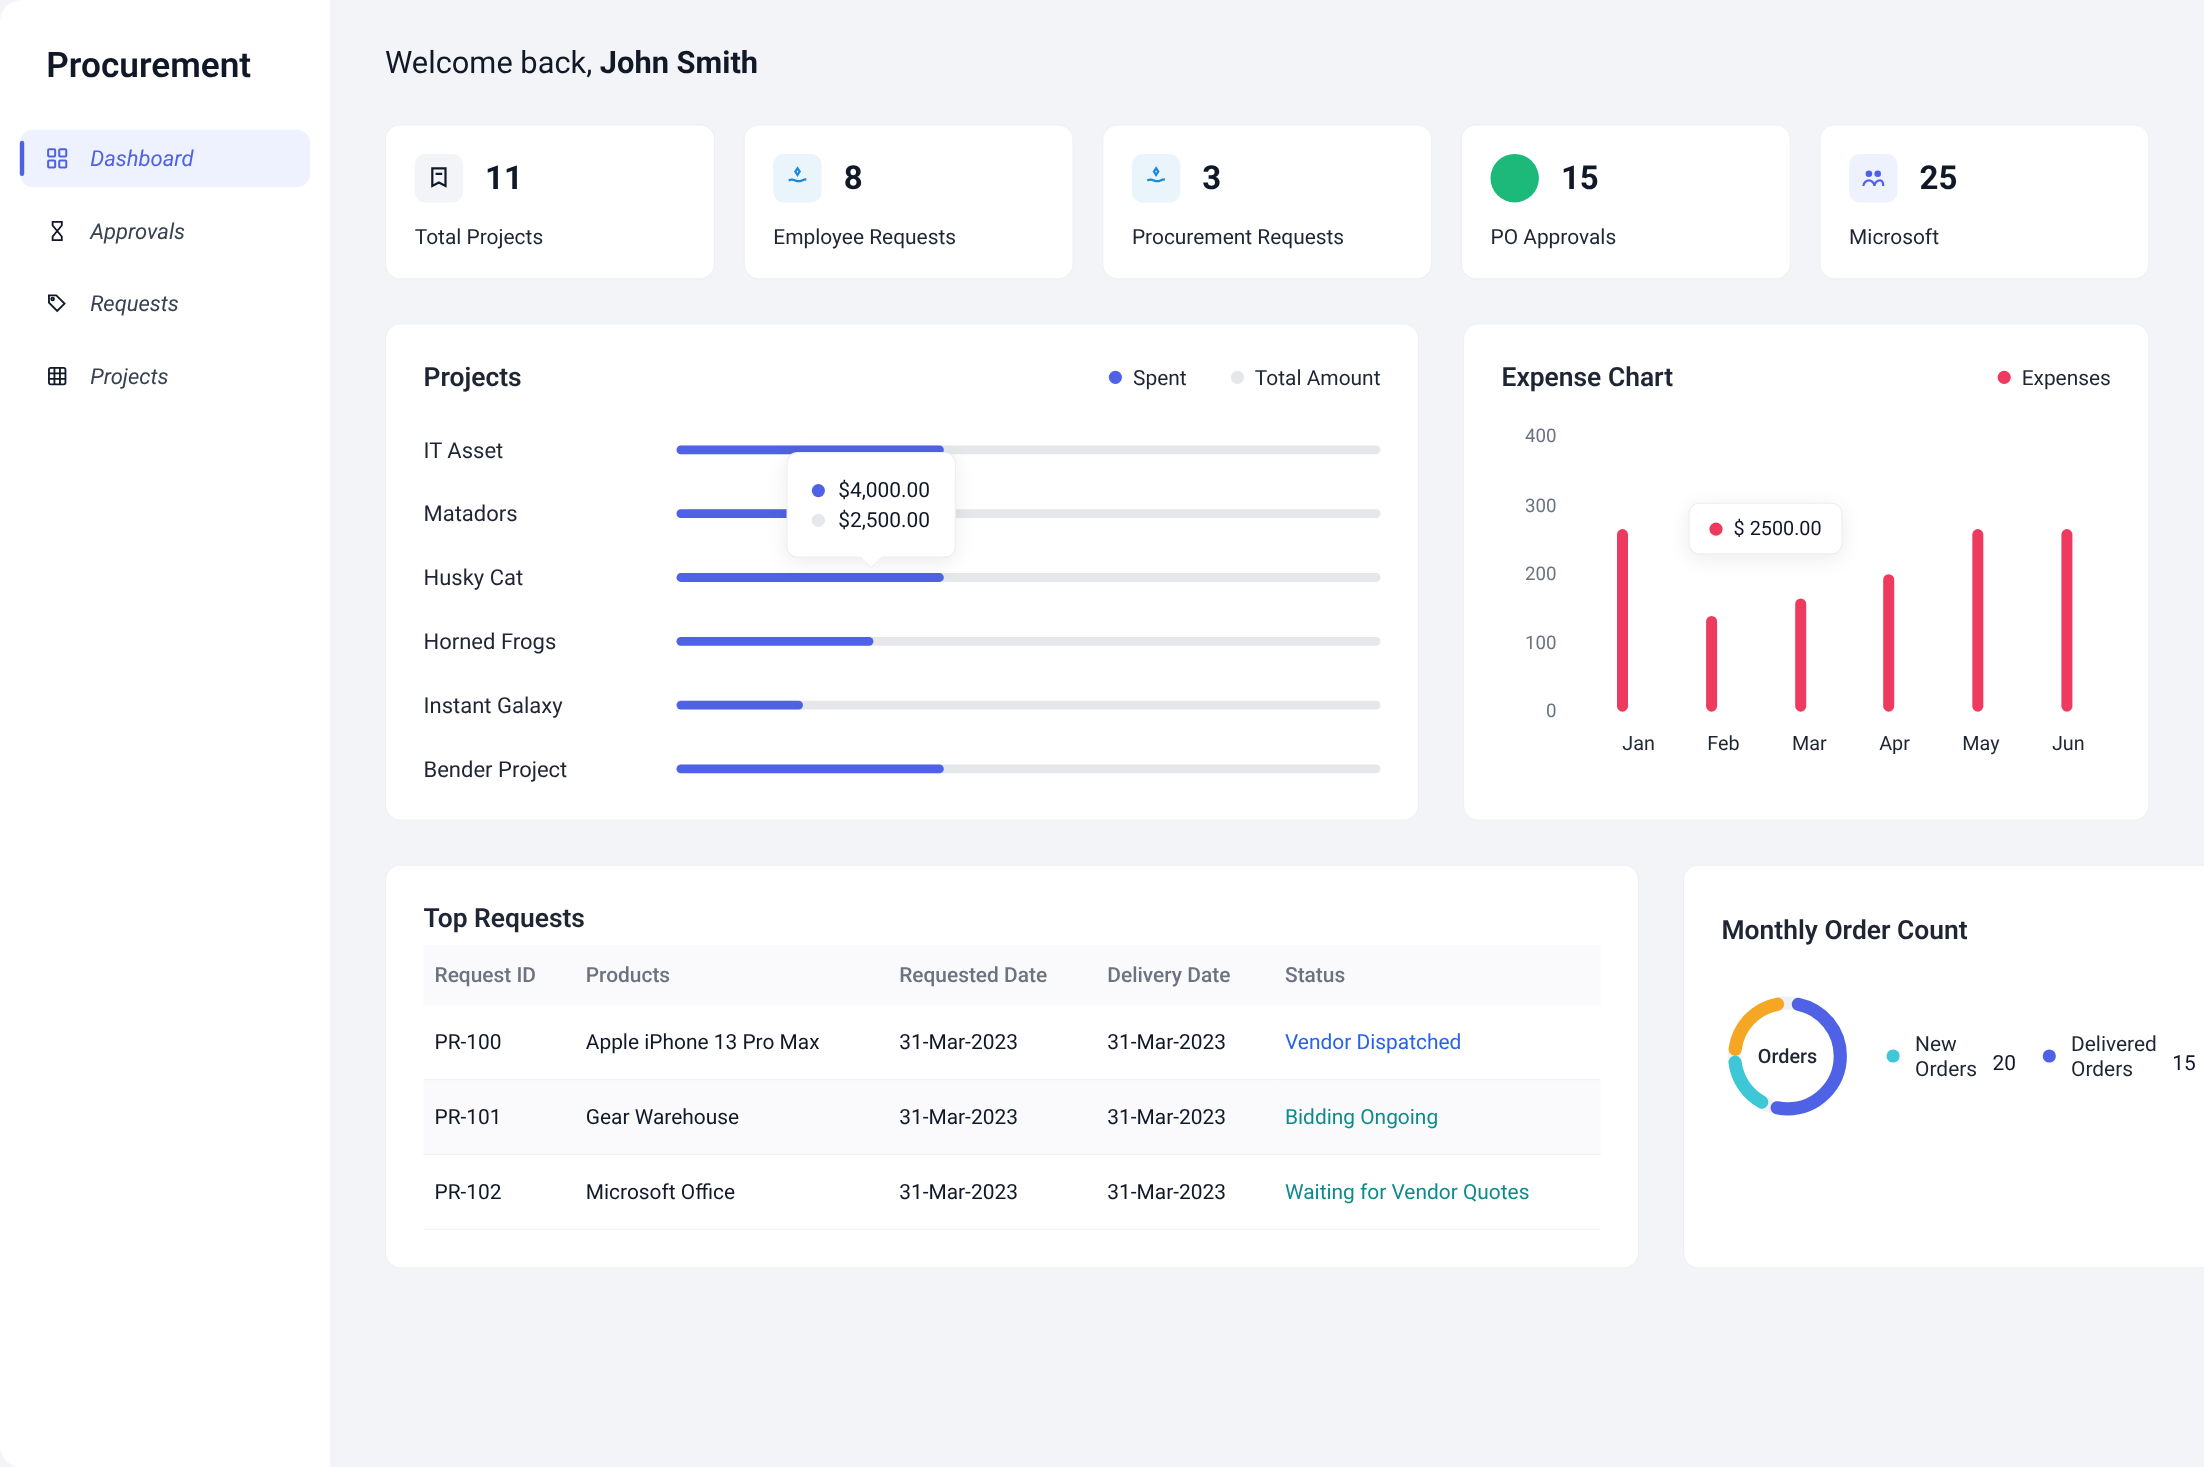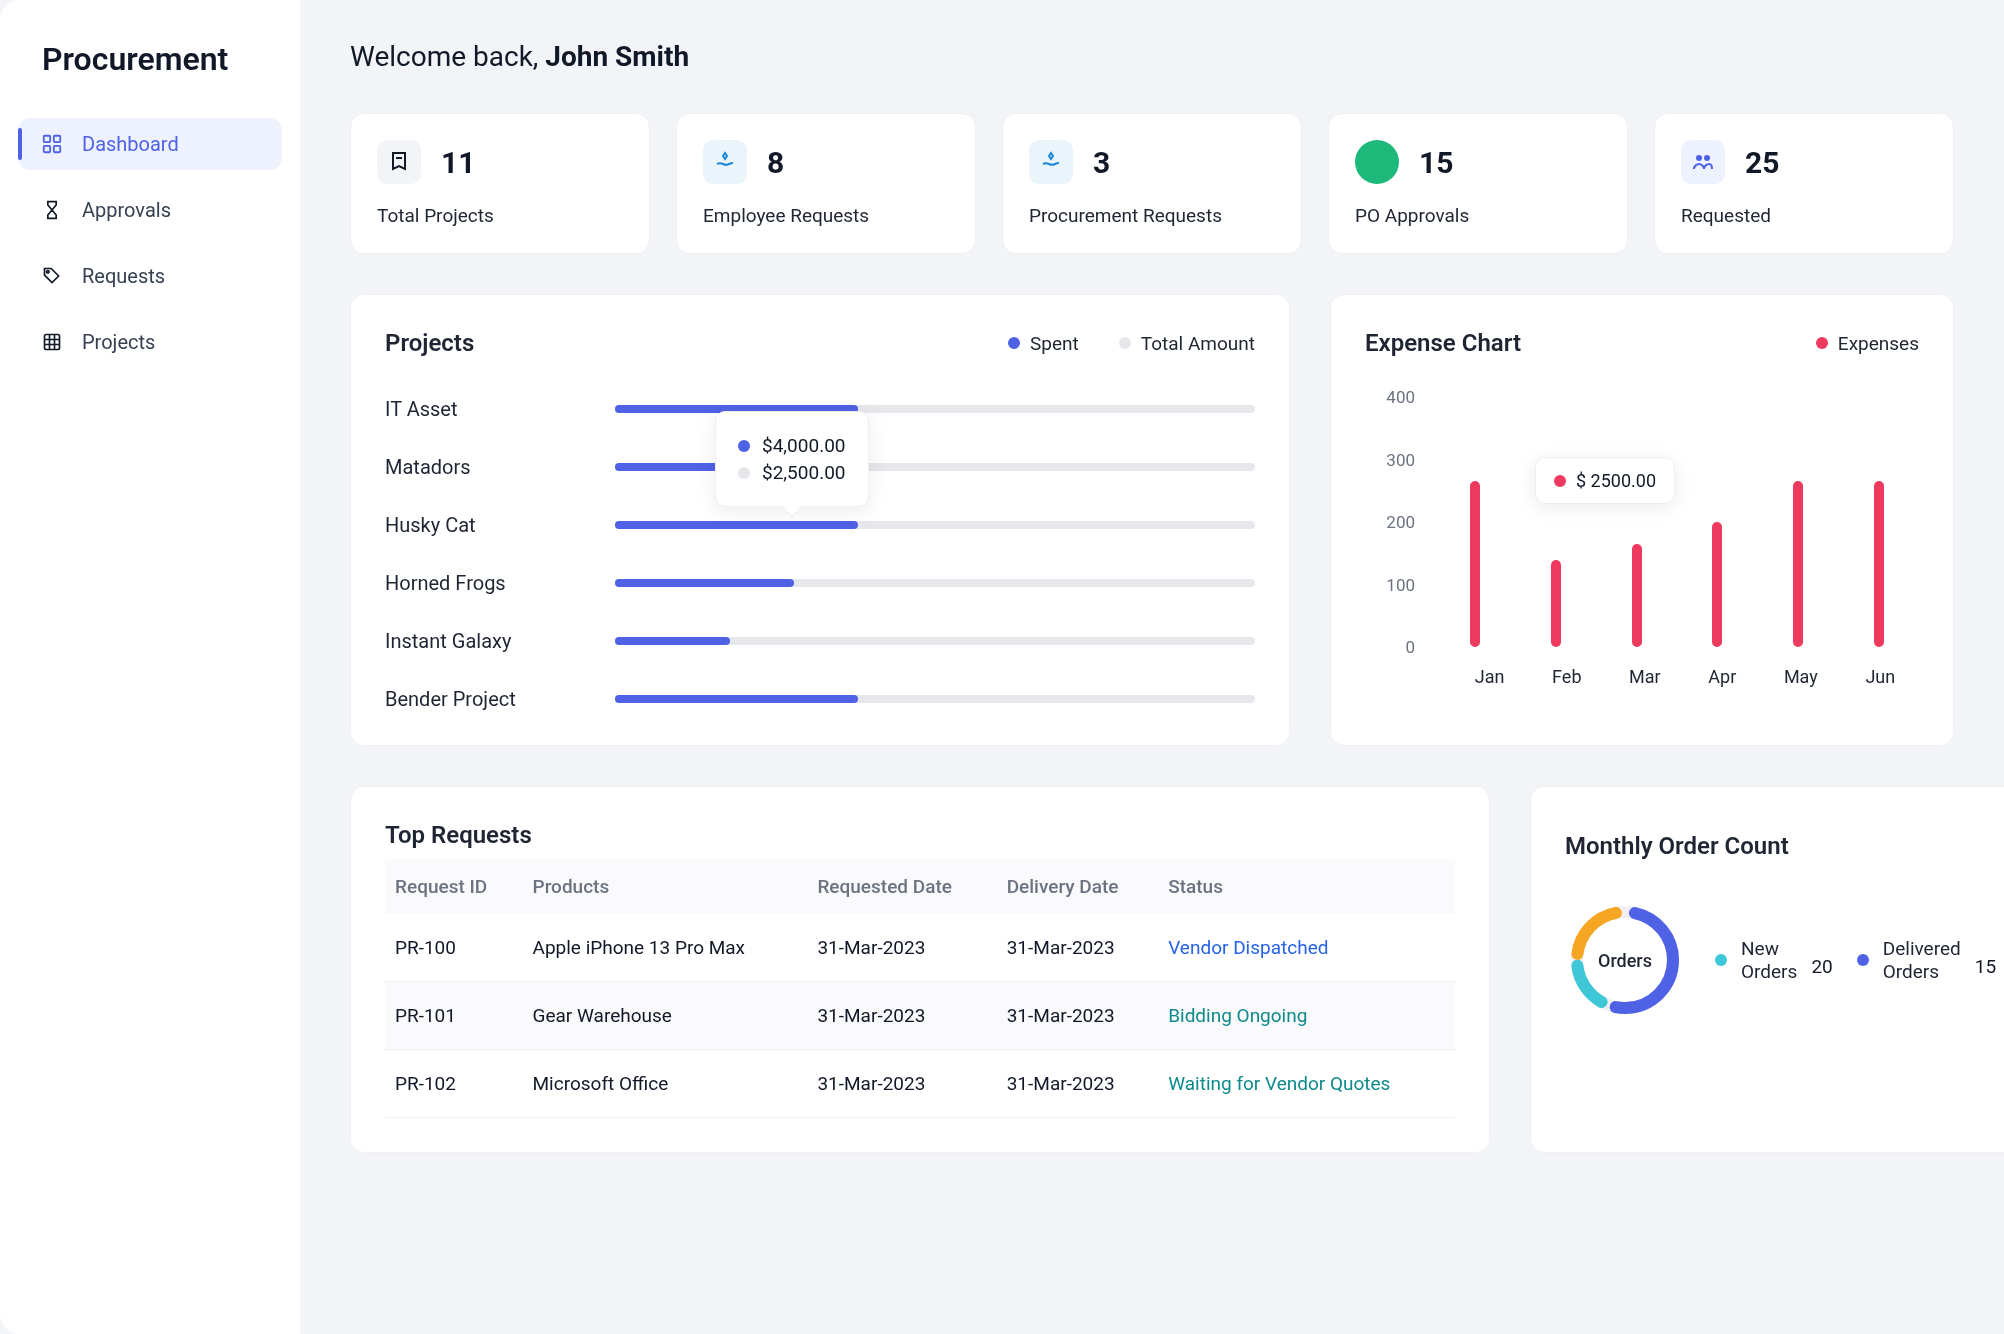--- a/index.html
+++ b/index.html
@@ -1,21 +1,21 @@
 <!DOCTYPE html>
 <html><head>
 <meta charset="utf-8">
 <style>
 * { margin: 0; padding: 0; box-sizing: border-box; }
 body { font-family: -apple-system, BlinkMacSystemFont, 'Segoe UI', Roboto, sans-serif; background: #F3F4F8; color: #111827; }
 .app { display: flex; width: 2004px; height: 1334px; overflow: hidden; border-radius: 20px; }
 .sidebar { width: 300px; background: #fff; padding: 40px 18px; }
 .brand { font-size: 32px; font-weight: 600; color: #111827; padding: 0 18px 40px 24px; }
 .nav { display: flex; flex-direction: column; gap: 14px; }
-.nav-item { display: flex; align-items: center; gap: 18px; padding: 14px 22px; border-radius: 12px; font-size: 20px; color: #374151; cursor: pointer; position: relative; }
+.nav-item { display: flex; align-items: center; gap: 18px; padding: 14px 22px; border-radius: 12px; font-size: 20px; color: #374151; cursor: pointer; position: relative; font-style: italic; }
 .nav-item.active { background: #EEF2FF; color: #4F62E5; }
 .nav-item.active::before { content:''; position:absolute; left:0; top:10px; bottom:10px; width:4px; background:#4F62E5; border-radius:4px; }
 .nav-item .icn { width: 24px; height: 24px; display:flex; align-items:center; justify-content:center; }
 .main { flex: 1; padding: 40px 50px; overflow: hidden; }
 .welcome { font-size: 28px; margin-bottom: 40px; color:#111827; }
 .welcome .name { font-weight: 700; }
 .stats { display: grid; grid-template-columns: repeat(5, 1fr); gap: 26px; margin-bottom: 40px; }
 .stat { background: #fff; border-radius: 14px; padding: 26px; border:1px solid #f0f0f3; }
 .stat-top { display:flex; align-items:center; gap:20px; }
 .stat-icon { width:44px; height:44px; border-radius:10px; display:flex; align-items:center; justify-content:center; }
@@ -164,21 +164,21 @@
           <div class="stat-top">
             <div class="stat-icon" style="background:#EEF2FF;color:#4F62E5;color:#4F62E5">
               <svg width="24" height="24" viewBox="0 0 24 24" fill="currentColor">
                 <circle cx="8" cy="8" r="3"></circle>
                 <circle cx="16" cy="8" r="3"></circle>
                 <path d="M3 19c0-3 3-5 5-5s5 2 5 5M13 19c0-3 3-5 5-5s3 2 3 5" fill="none" stroke="currentColor" stroke-width="2"></path>
               </svg>
             </div>
             <div class="stat-value">25</div>
           </div>
-          <div class="stat-label">Requested</div>
+          <div class="stat-label">Microsoft</div>
         </div>
       </div>
 
     <div class="row2">
 
       <div class="card">
         <div class="card-head">
           <div class="card-title">Projects</div>
           <div class="legend">
             <div class="legend-item">

